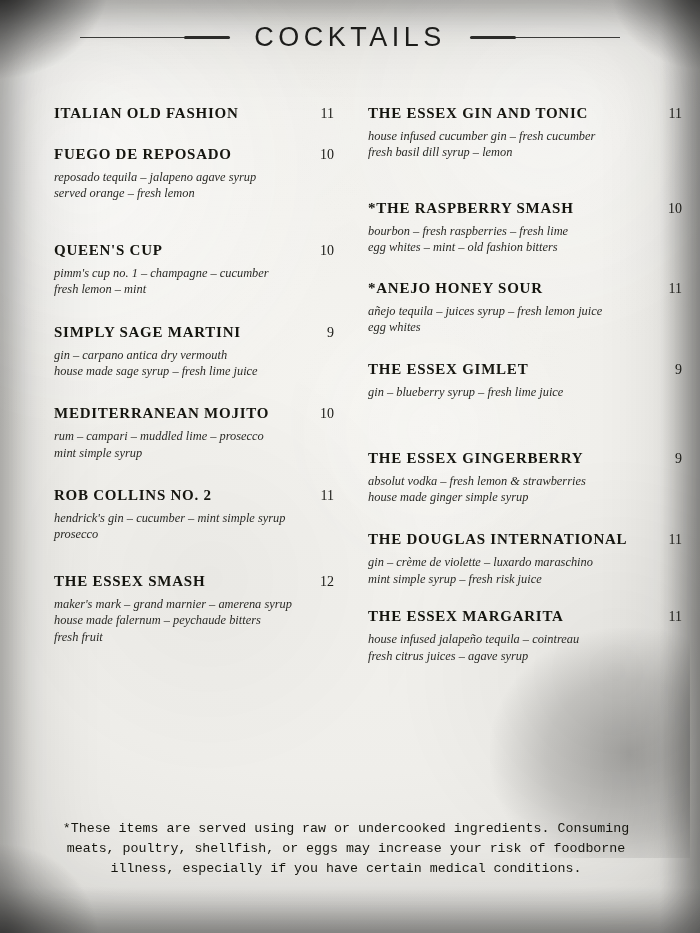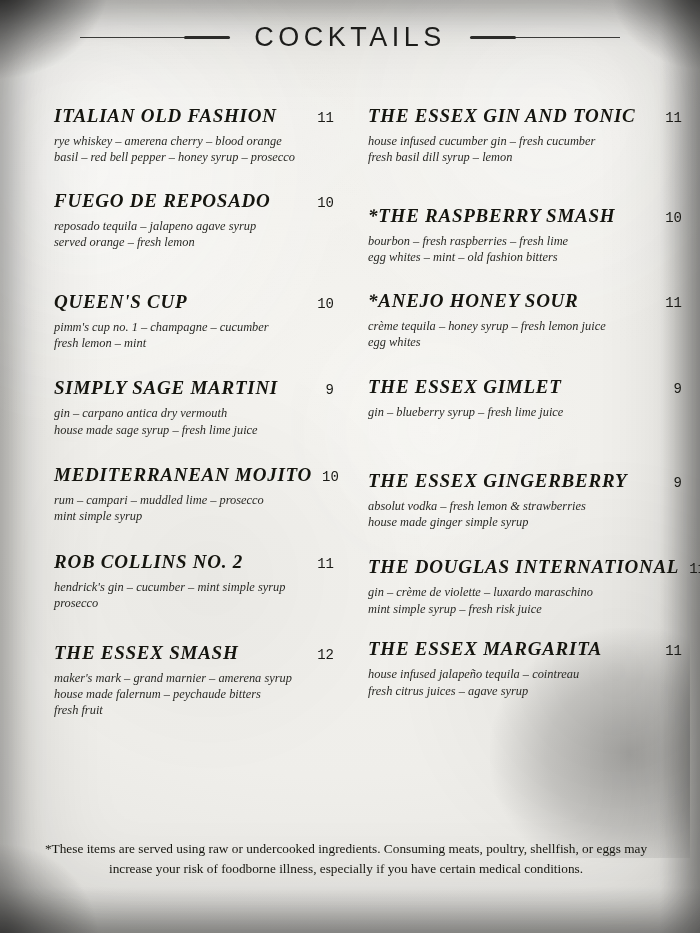--- a/index.html
+++ b/index.html
@@ -149,29 +149,28 @@
   }
   .item-head {
     display: flex;
     align-items: baseline;
     justify-content: space-between;
     gap: 10px;
   }
   .item-name {
     font-family: "Liberation Serif", serif;
     font-weight: 700;
-    font-size: 19px;
+    font-size: 15px;
     letter-spacing: 0.75px;
     color: #15150f;
     text-transform: uppercase;
     white-space: nowrap;
-    font-style: italic;
   }
   .item-price {
-    font-family: Liberation Mono, monospace;
+    font-family: Liberation Serif, serif;
     font-weight: 400;
     font-size: 14px;
     color: #1a1a16;
     padding-right: 6px;
     white-space: nowrap;
   }
   .item-desc {
     margin-top: 6px;
     font-family: "Liberation Serif", serif;
     font-style: italic;
@@ -198,21 +197,21 @@
   .col.left .item:nth-child(7) { margin-top: 4px; }
   .col.right .item:nth-child(7) { }
 
   
   .footnote {
     position: absolute;
     left: 0; right: 0;
     bottom: 54px;
     padding: 0 48px 0 40px;
     text-align: center;
-    font-family: Liberation Serif, serif;
+    font-family: Liberation Mono, monospace;
     font-size: 13.3px;
     line-height: 1.5;
     color: #16160f;
     z-index: 4;
   }
 </style>
 </head>
 <body>
 
 <div class="menu-page">
@@ -228,22 +227,20 @@
 
     <div class="menu-grid">
 
       <div class="col left">
 
         <div class="item">
           <div class="item-head">
             <span class="item-name">ITALIAN OLD FASHION</span>
             <span class="item-price">11</span>
           </div>
-          <div class="item-desc">rye whiskey – amerena cherry – blood orange
-basil – red bell pepper – honey syrup – prosecco</div>
         </div>
 
         <div class="item">
           <div class="item-head">
             <span class="item-name">FUEGO DE REPOSADO</span>
             <span class="item-price">10</span>
           </div>
           <div class="item-desc">reposado tequila – jalapeno agave syrup
 served orange – fresh lemon</div>
         </div>
@@ -314,21 +311,21 @@
           </div>
           <div class="item-desc">bourbon – fresh raspberries – fresh lime
 egg whites – mint – old fashion bitters</div>
         </div>
 
         <div class="item">
           <div class="item-head">
             <span class="item-name">*ANEJO HONEY SOUR</span>
             <span class="item-price">11</span>
           </div>
-          <div class="item-desc">crème tequila – honey syrup – fresh lemon juice
+          <div class="item-desc">añejo tequila – juices syrup – fresh lemon juice
 egg whites</div>
         </div>
 
         <div class="item">
           <div class="item-head">
             <span class="item-name">THE ESSEX GIMLET</span>
             <span class="item-price">9</span>
           </div>
           <div class="item-desc">gin – blueberry syrup – fresh lime juice</div>
         </div>

